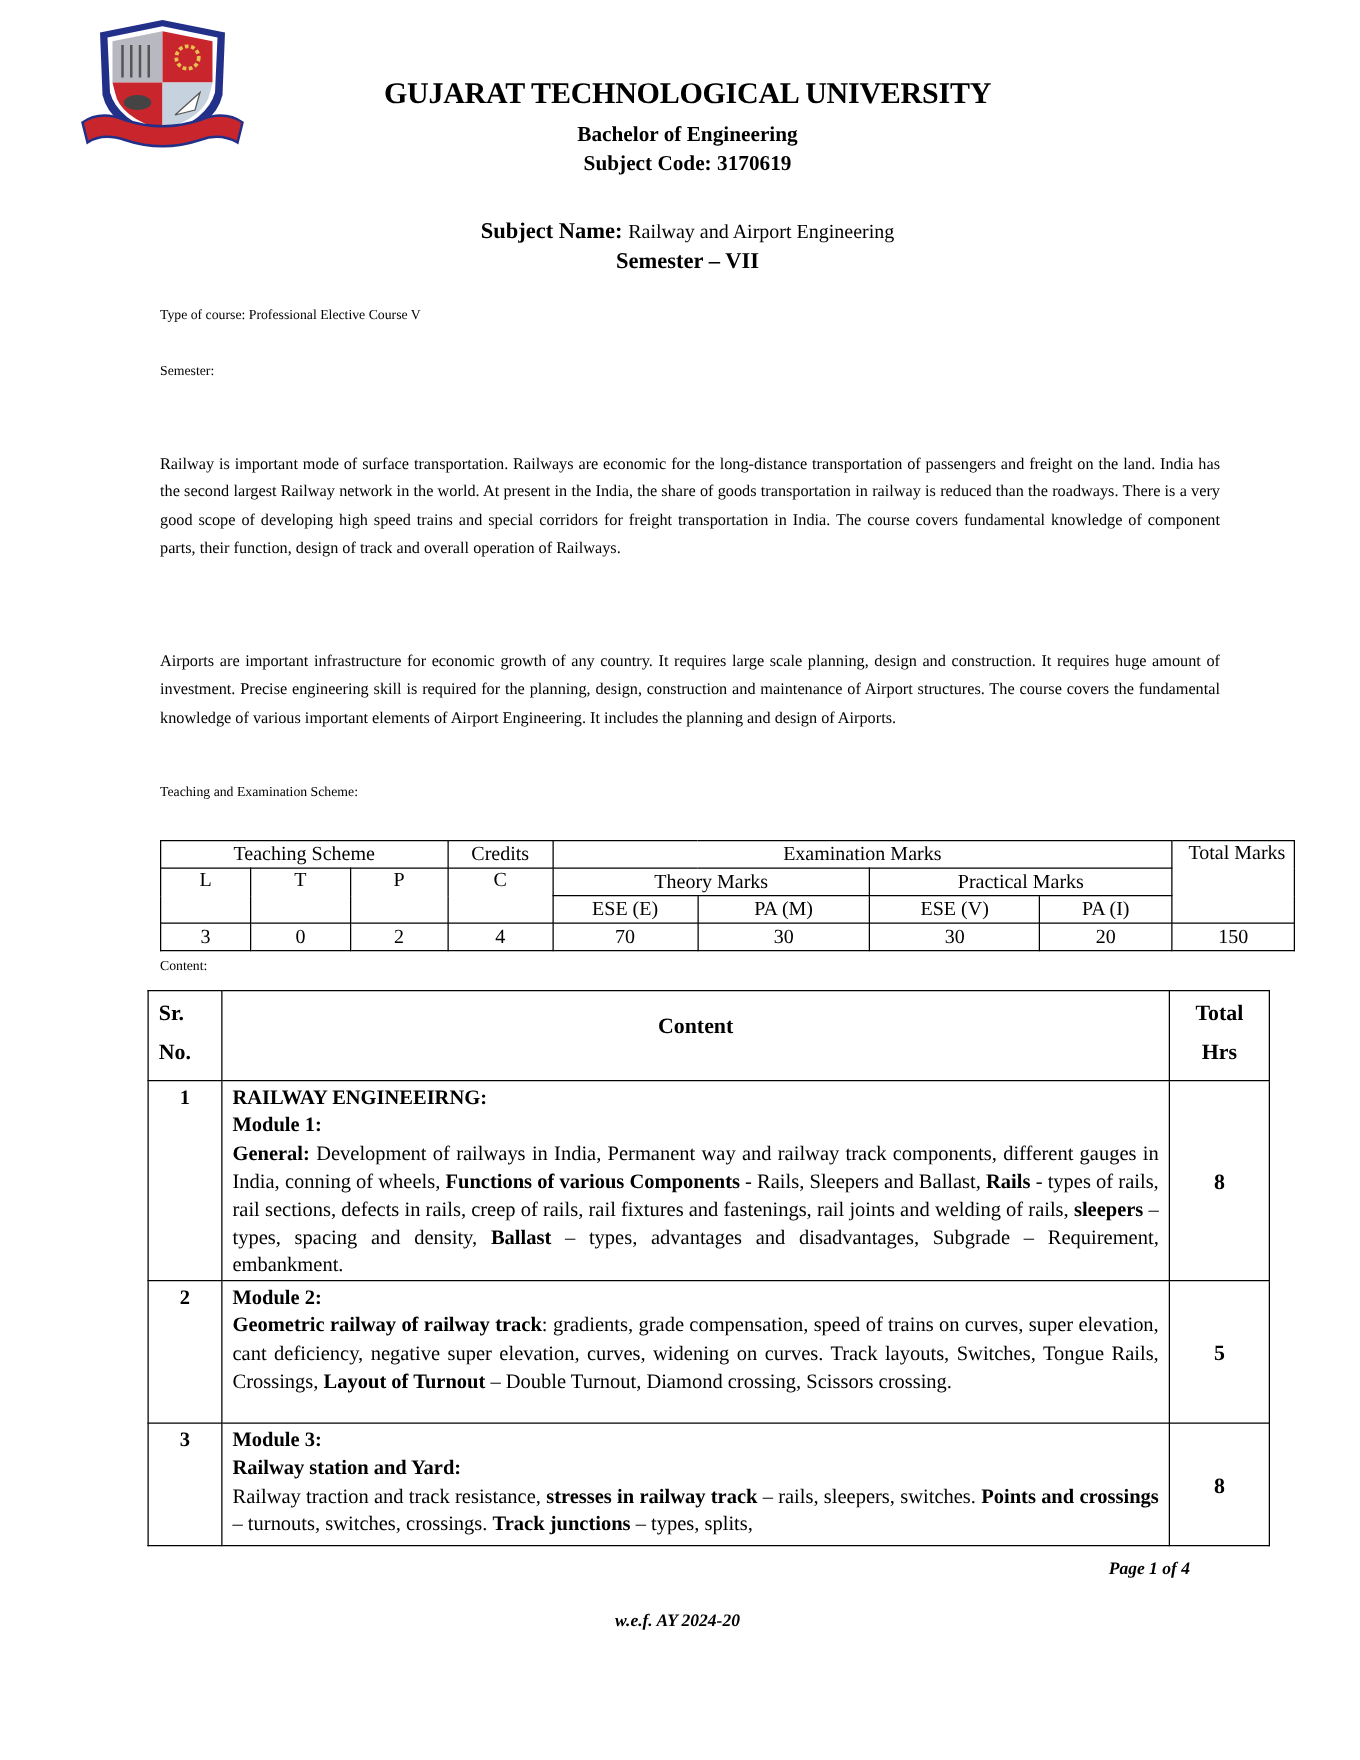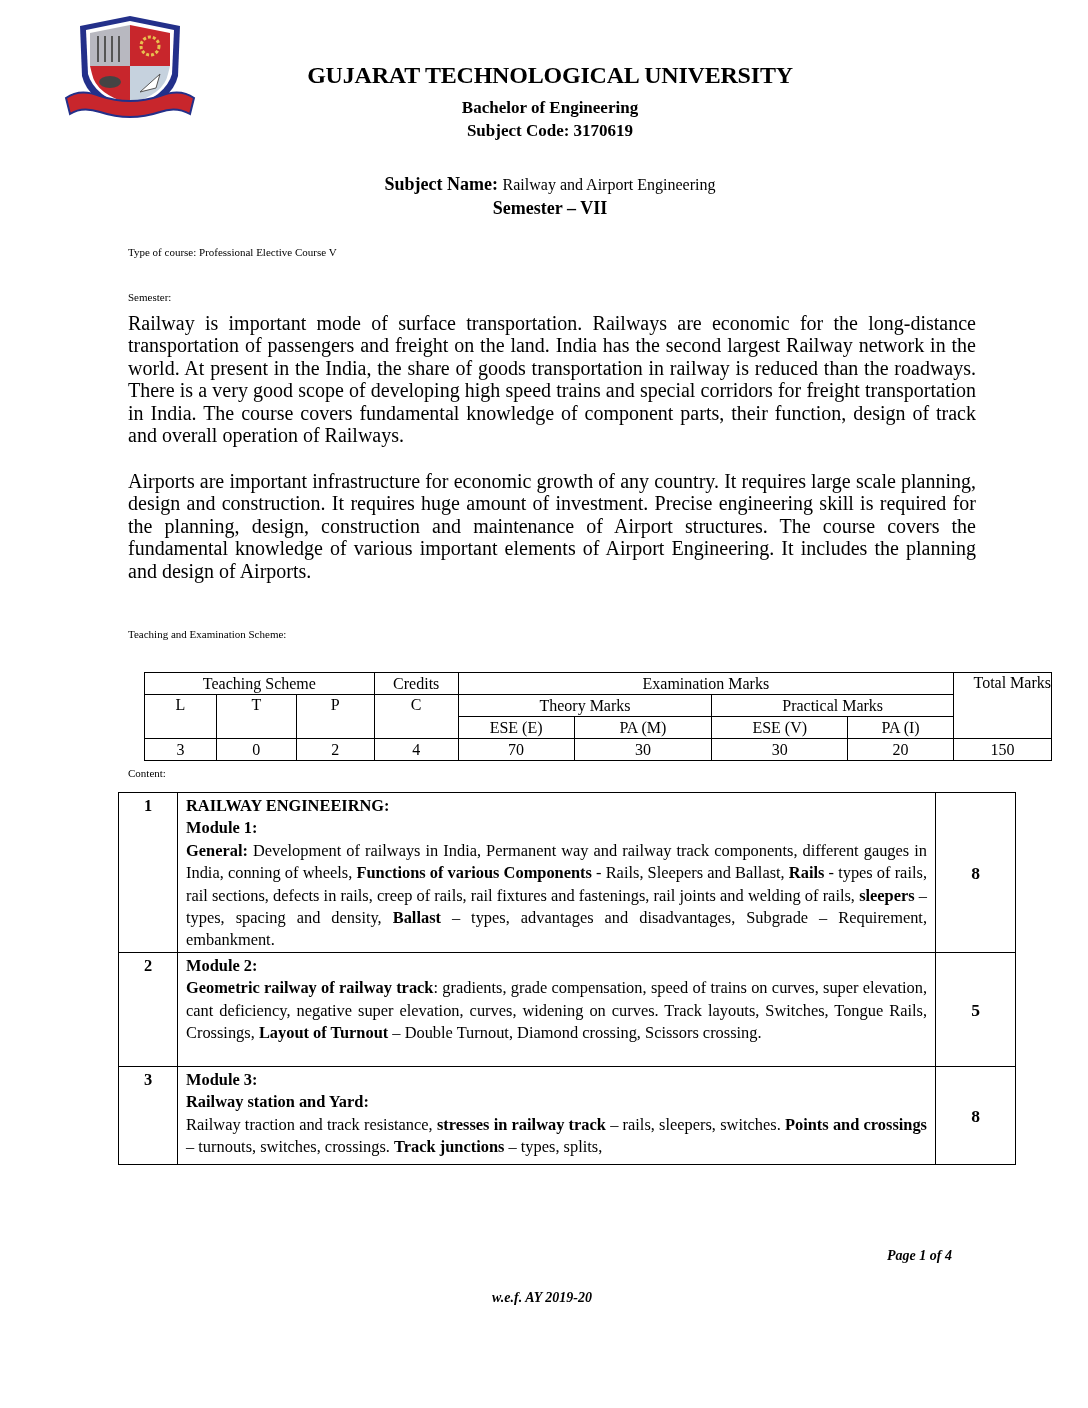--- a/index.html
+++ b/index.html
@@ -8,26 +8,26 @@
   .abs { position: absolute; }
   .logo { left: 60px; top: 14px; width: 140px; height: 110px; }
   .title { left: 0; width: 1088px; text-align: center; font-weight: bold; }
   .t1 { top: 62px; font-size: 24px; letter-spacing: -0.2px; left: 100px; }
   .t2 { top: 98px; font-size: 17px; left: 100px; }
   .t3 { top: 121px; font-size: 17px; left: 100px; }
   .t4 { top: 174px; font-size: 18px; left: 100px; }
   .t4 .plain { font-weight: normal; font-size: 16px; }
   .t5 { top: 198px; font-size: 18px; left: 100px; }
   .heading { left: 128px; font-weight: normal; font-size: 11px; }
-  .para { left: 128px; width: 848px; font-size: 20px; line-height: 22.4px; text-align: justify; }
+  .para { left: 128px; width: 848px; font-size: 13px; line-height: 22.4px; text-align: justify; margin-top: 48px; }
   table { border-collapse: collapse; }
-  .scheme { position: absolute; left: 144px; top: 672px; width: 908px; font-size: 16px; }
+  .scheme { position: absolute; left: 128px; top: 672px; width: 908px; font-size: 16px; }
   .scheme td { border: 1.5px solid #000; text-align: center; padding: 0; height: 21px; line-height: 20px; }
   .scheme td.thin { border-width: 1px; }
-  .scheme td.tl { text-align: right; padding-left: 6px; vertical-align: top; }
+  .scheme td.tl { text-align: center; padding-left: 6px; vertical-align: top; }
   .content { position: absolute; left: 118px; top: 792px; width: 898px; font-size: 16.4px; }
   .content td { border: 1.5px solid #000; vertical-align: top; padding: 2px 8px 0 8px; line-height: 22.4px; }
   .content .sr { width: 42px; text-align: center; font-weight: bold; }
   .content .hdr .sr { text-align: left; font-size: 17.5px; line-height: 31px; height: 69px; }
   .content .hdr .mid { text-align: center; vertical-align: middle; font-weight: bold; font-size: 17.5px; padding-bottom: 18px; }
   .content .hdr .hrs { text-align: center; font-weight: bold; font-size: 17.5px; line-height: 31px; }
   .content .hrs { width: 63px; text-align: center; vertical-align: middle; font-weight: bold; font-size: 17.5px; }
   .content .txt { text-align: justify; }
   .b { font-weight: bold; }
   .footer-page { left: 887px; top: 1248px; font-style: italic; font-weight: bold; font-size: 14px; }
@@ -116,20 +116,31 @@
     <td>30</td>
     <td>20</td>
     <td>150</td>
   </tr>
 </tbody>
   </table>
 
 <div class="abs heading" style="top:767px">Content:</div>
 <table class="content">
   <tbody>
+      <tr class="hdr">
+    <td class="sr">
+      <span>Sr.</span><br>
+      <span>No.</span>
+    </td>
+    <td class="mid">Content</td>
+    <td class="hrs" style="vertical-align:top">
+      <span>Total</span><br>
+      <span>Hrs</span>
+    </td>
+  </tr>
   <tr style="height:158px">
     <td class="sr">1</td>
     <td class="txt">
       <span class="b">RAILWAY ENGINEEIRNG:</span><br>
       <span class="b">Module 1:</span><br>
       <span class="b">General:</span><span> Development of railways in India, Permanent way and railway track components, different gauges in India, conning of wheels, </span><span class="b">Functions of various Components</span><span> - Rails, Sleepers and Ballast, </span><span class="b">Rails</span><span> - types of rails, rail sections, defects in rails, creep of rails, rail fixtures and fastenings, rail joints and welding of rails, </span><span class="b">sleepers</span><span> – types, spacing and density, </span><span class="b">Ballast</span><span> – types, advantages and disadvantages, Subgrade – Requirement, embankment.</span>
     </td>
     <td class="hrs">8</td>
   </tr>
   <tr style="height:114px">
@@ -146,13 +157,13 @@
       <span class="b">Module 3:</span><br>
       <span class="b">Railway station and Yard:</span><br>
       <span>Railway traction and track resistance, </span><span class="b">stresses in railway track</span><span> – rails, sleepers, switches. </span><span class="b">Points and crossings</span><span> – turnouts, switches, crossings. </span><span class="b">Track junctions</span><span> – types, splits,</span>
     </td>
     <td class="hrs">8</td>
   </tr>
 </tbody>
   </table>
 
 <div class="abs footer-page">Page 1 of 4</div>
-<div class="abs footer-wef">w.e.f. AY 2019-20</div>
+<div class="abs footer-wef">w.e.f. AY 2024-20</div>
 
 </body></html>

